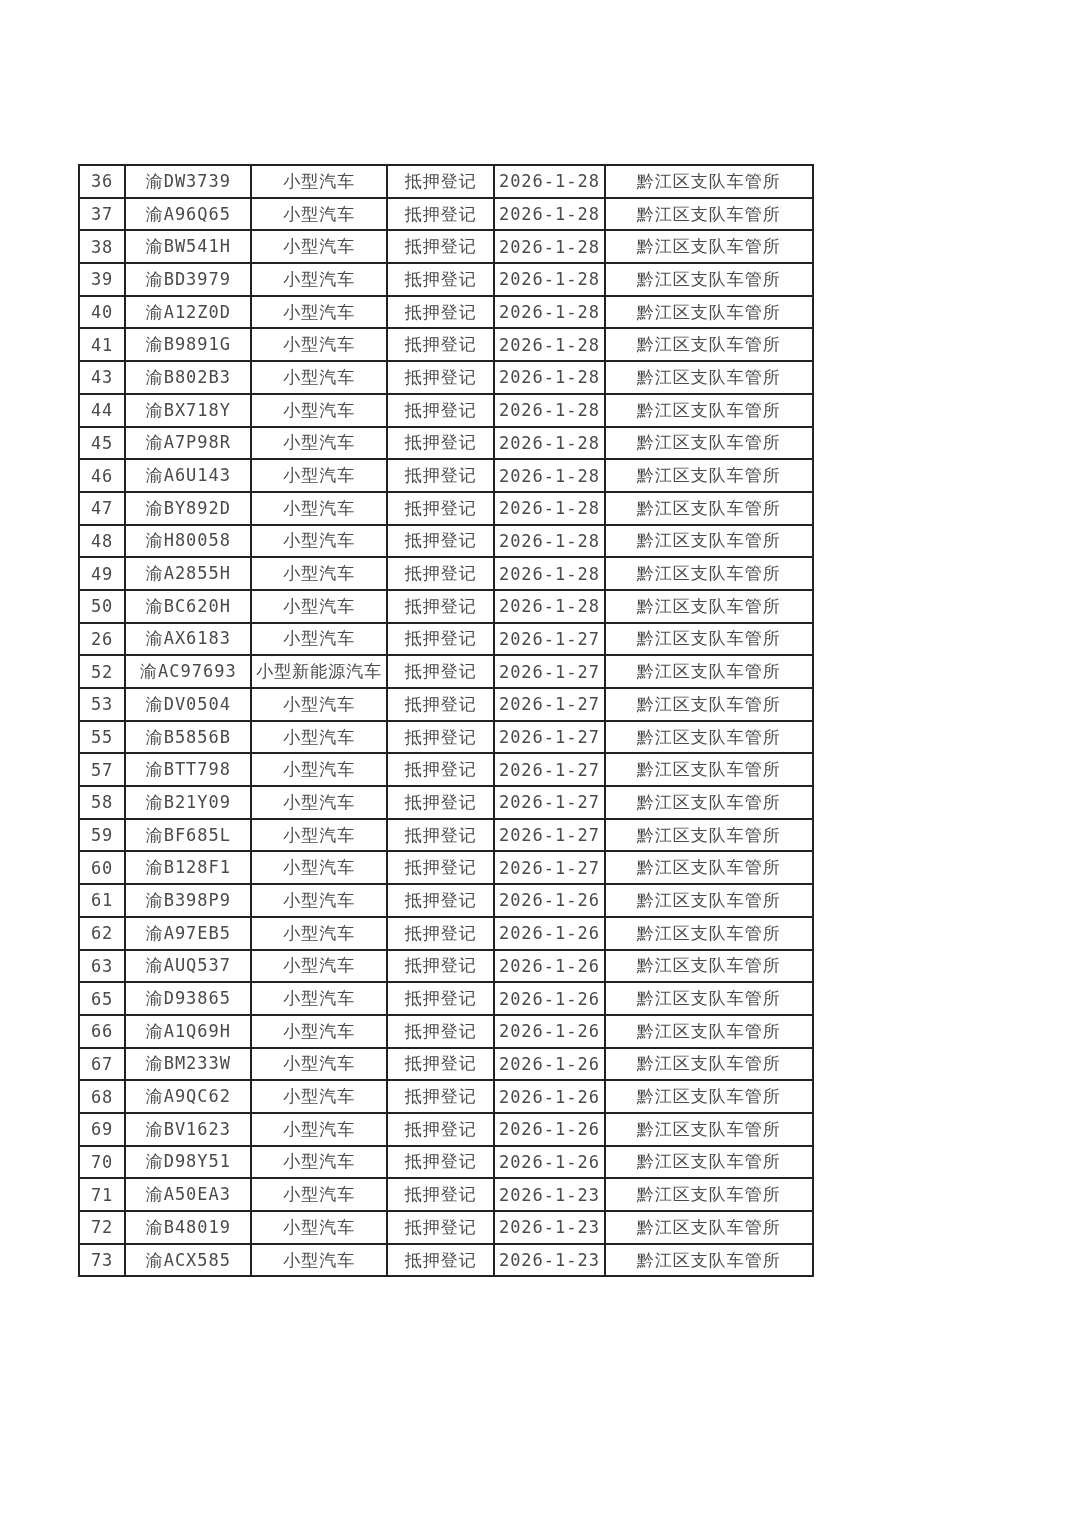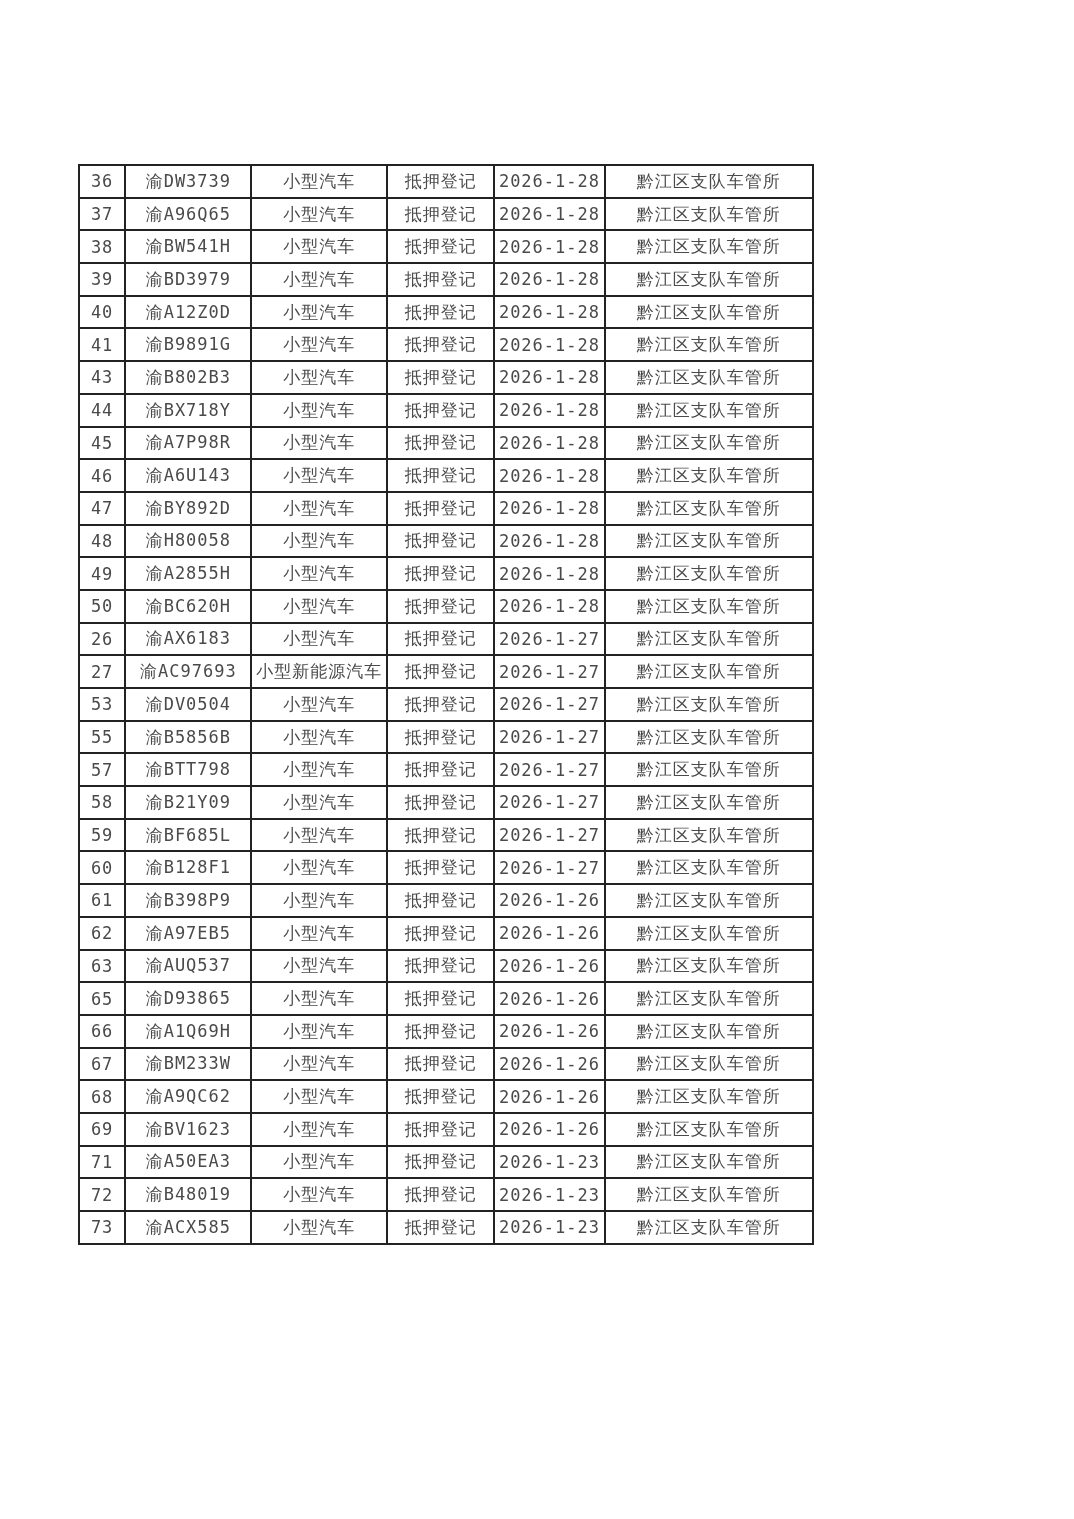--- a/index.html
+++ b/index.html
@@ -174,21 +174,21 @@
   </tr>
         <tr>
     <td class="cell-seq">26</td>
     <td class="cell-plate">渝AX6183</td>
     <td class="cell-vehicle-type">小型汽车</td>
     <td class="cell-business-type">抵押登记</td>
     <td class="cell-date">2026-1-27</td>
     <td class="cell-office">黔江区支队车管所</td>
   </tr>
         <tr>
-    <td class="cell-seq">27</td>
+    <td class="cell-seq">52</td>
     <td class="cell-plate">渝AC97693</td>
     <td class="cell-vehicle-type">小型新能源汽车</td>
     <td class="cell-business-type">抵押登记</td>
     <td class="cell-date">2026-1-27</td>
     <td class="cell-office">黔江区支队车管所</td>
   </tr>
         <tr>
     <td class="cell-seq">53</td>
     <td class="cell-plate">渝DV0504</td>
     <td class="cell-vehicle-type">小型汽车</td>
@@ -288,20 +288,28 @@
     <td class="cell-seq">68</td>
     <td class="cell-plate">渝A9QC62</td>
     <td class="cell-vehicle-type">小型汽车</td>
     <td class="cell-business-type">抵押登记</td>
     <td class="cell-date">2026-1-26</td>
     <td class="cell-office">黔江区支队车管所</td>
   </tr>
         <tr>
     <td class="cell-seq">69</td>
     <td class="cell-plate">渝BV1623</td>
+    <td class="cell-vehicle-type">小型汽车</td>
+    <td class="cell-business-type">抵押登记</td>
+    <td class="cell-date">2026-1-26</td>
+    <td class="cell-office">黔江区支队车管所</td>
+  </tr>
+        <tr>
+    <td class="cell-seq">70</td>
+    <td class="cell-plate">渝D98Y51</td>
     <td class="cell-vehicle-type">小型汽车</td>
     <td class="cell-business-type">抵押登记</td>
     <td class="cell-date">2026-1-26</td>
     <td class="cell-office">黔江区支队车管所</td>
   </tr>
         <tr>
     <td class="cell-seq">71</td>
     <td class="cell-plate">渝A50EA3</td>
     <td class="cell-vehicle-type">小型汽车</td>
     <td class="cell-business-type">抵押登记</td>

